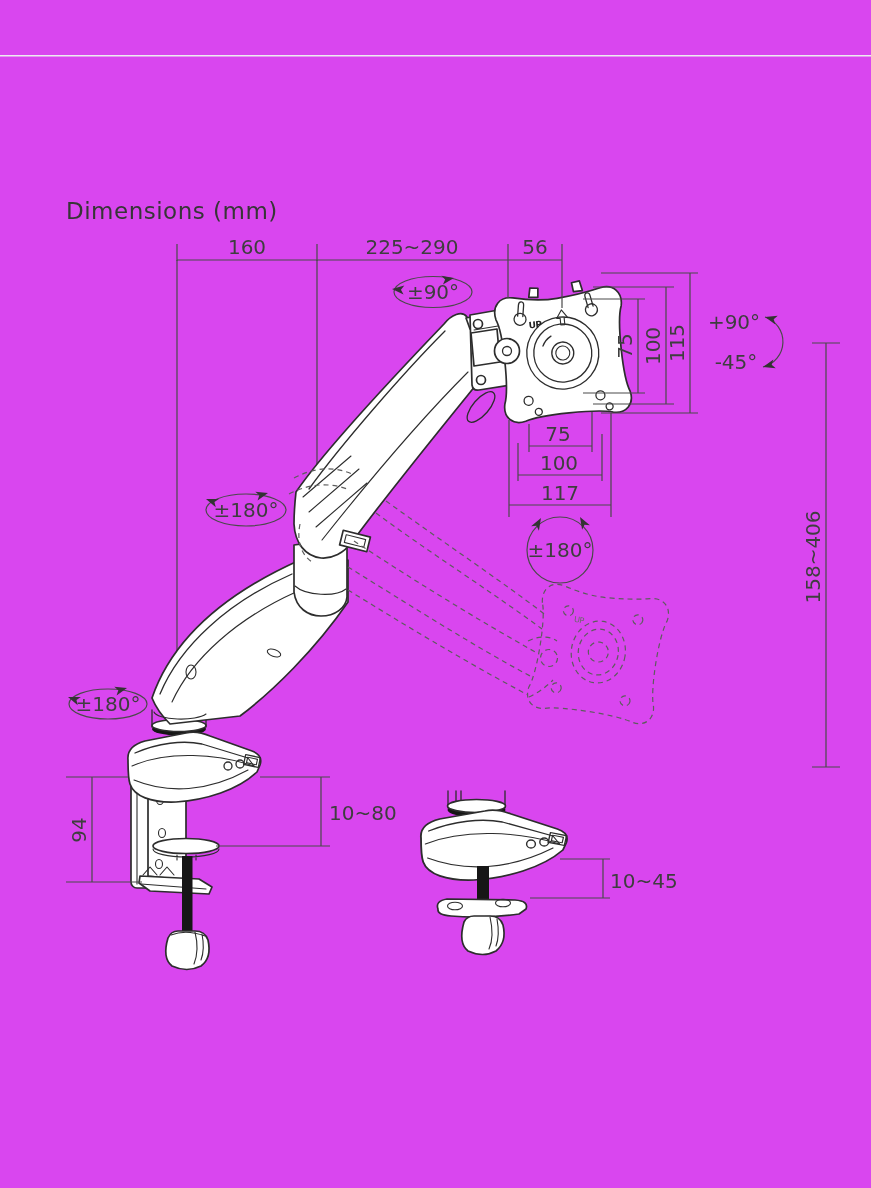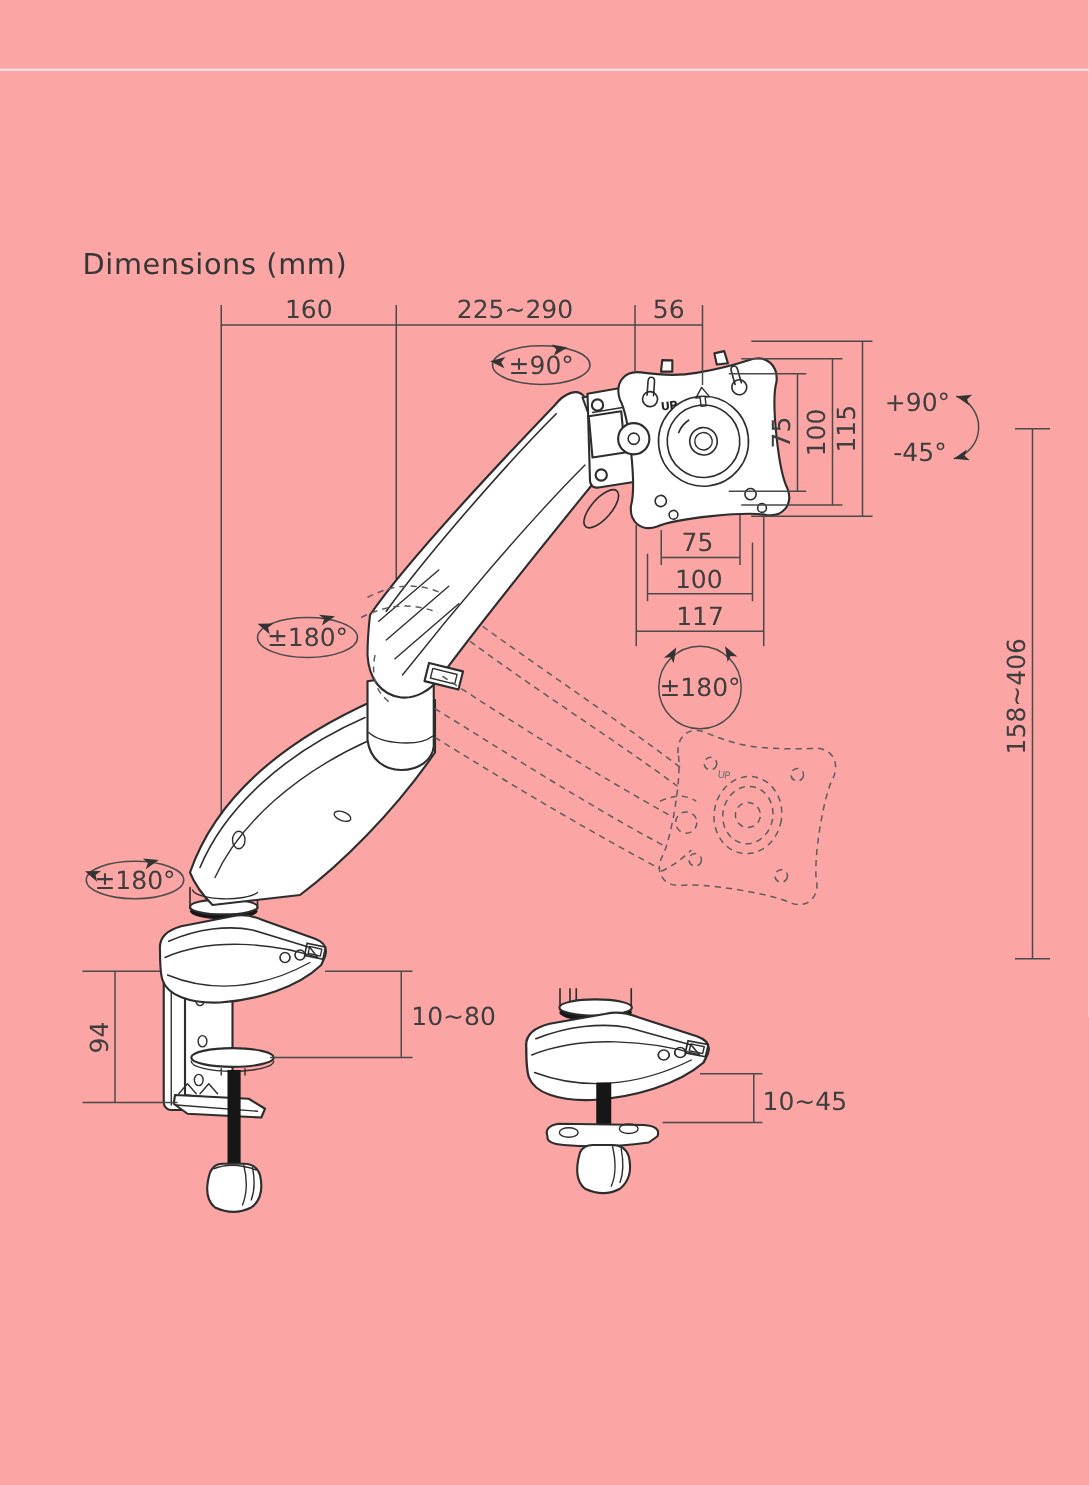--- a/index.html
+++ b/index.html
@@ -1,16 +1,16 @@
 <!DOCTYPE html>
 <html><head>
 <meta charset="utf-8">
 <style>
   html,body{margin:0;padding:0;background:#ffffff;}
-  .page{position:relative;width:871px;height:1188px;background:#fca5a5;overflow:hidden;
+  .page{position:relative;width:871px;height:1188px;background:#d946ef;overflow:hidden;
         font-family:"DejaVu Sans","Liberation Sans",sans-serif;}
   svg{display:block;}
   text{fill:#3d3d3d;font-family:"DejaVu Sans","Liberation Sans",sans-serif;}
   .title-label{font-size:23px;fill:#363636;letter-spacing:.5px;}
   .dim-label{font-size:20px;fill:#3e3e3e;}
   .up-label{font-size:9px;font-weight:bold;fill:#222;letter-spacing:-.5px;}
   .up-ghost{font-size:8px;fill:#6a6a6a;letter-spacing:-.5px;}
   .art{fill:#ffffff;stroke:#2d2d2d;stroke-width:1.7;stroke-linejoin:round;stroke-linecap:round;}
   .art-line{fill:none;stroke:#2d2d2d;stroke-width:1.3;stroke-linejoin:round;stroke-linecap:round;}
   .thin{stroke-width:1.1;}

